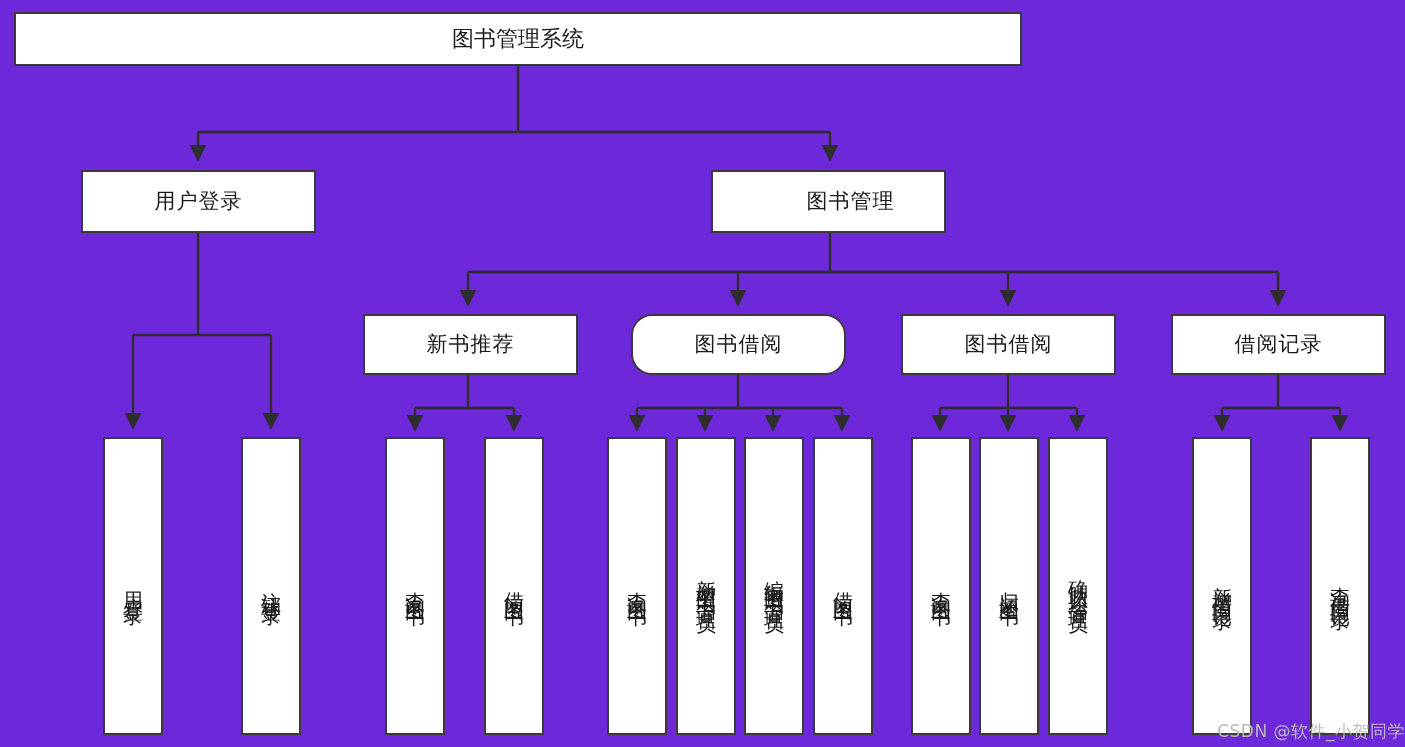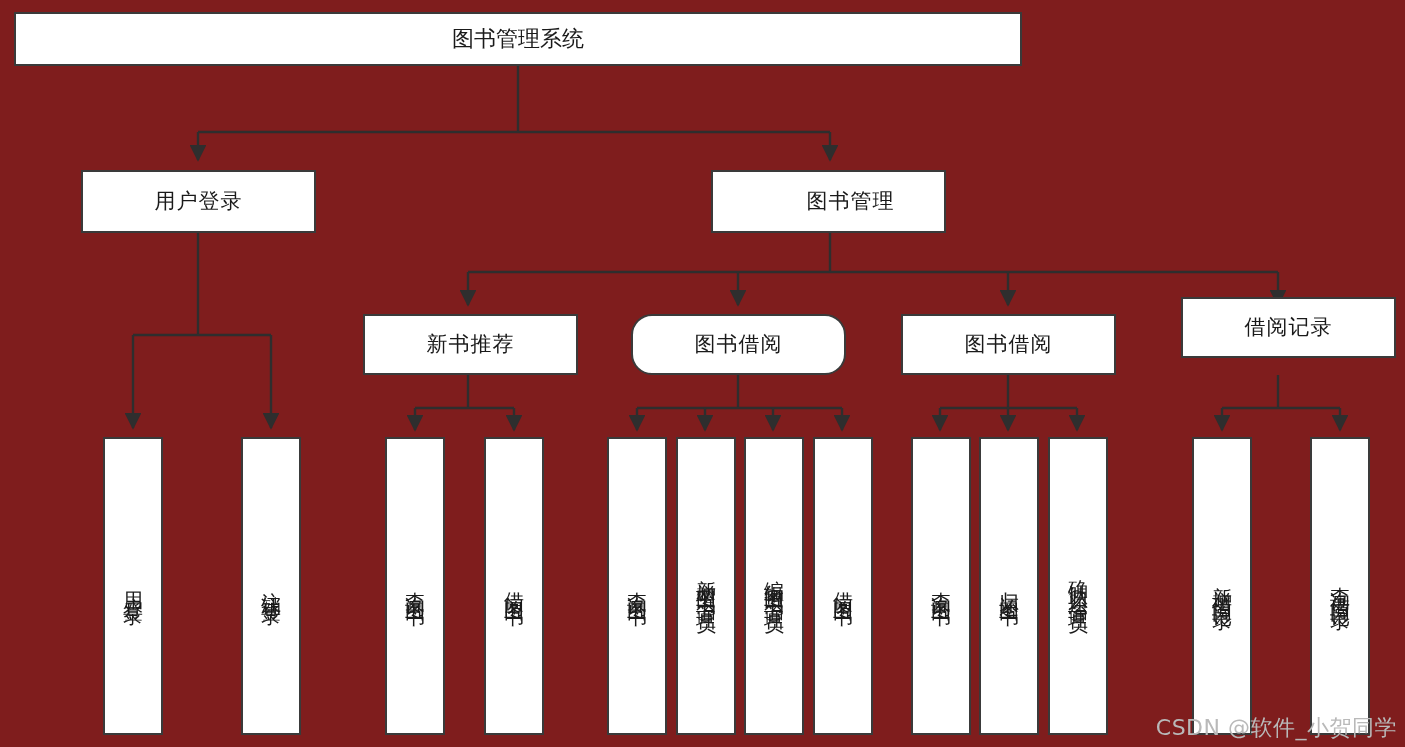--- a/index.html
+++ b/index.html
@@ -7,21 +7,21 @@
     padding: 0;
     background: #ffffff;
   }
   body {
     font-family: "DejaVu Sans", "Liberation Sans", sans-serif;
   }
   #canvas {
     position: relative;
     width: 1405px;
     height: 747px;
-    background: #7f1d1d;
+    background: #6d28d9;
     overflow: hidden;
   }
   svg#wires {
     position: absolute;
     left: 0;
     top: 0;
     width: 1405px;
     height: 747px;
     pointer-events: none;
   }
@@ -51,23 +51,23 @@
   .vtext {
     writing-mode: vertical-rl;
     text-orientation: upright;
     letter-spacing: 5px;
     line-height: 1.05;
     white-space: nowrap;
     text-align: center;
   }
   .watermark {
     position: absolute;
-    right: 8px;
+    right: 0;
     bottom: 4px;
-    font-size: 22px;
+    font-size: 17px;
     color: #b9b9b9;
     letter-spacing: 0.5px;
     white-space: nowrap;
     margin-top: 24px;
   }
 </style>
 </head>
 <body>
 
 <div id="canvas">
@@ -135,21 +135,21 @@
 
   <div class="node h" style="left:363px; top:314px; width:215px; height:61px;text-align:center;">
     <span>新书推荐</span>
   </div>
   <div class="node h" style="left:631px; top:314px; width:215px; height:61px;border-radius:21px;">
     <span>图书借阅</span>
   </div>
   <div class="node h" style="left:901px; top:314px; width:215px; height:61px;">
     <span>图书借阅</span>
   </div>
-  <div class="node h" style="left:1171px; top:297px; width:215px; height:61px;margin-left:10px;">
+  <div class="node h" style="left:1171px; top:314px; width:215px; height:61px;">
     <span>借阅记录</span>
   </div>
 
   <div class="node leaf" style="left:103px; top:437px; width:60px; height:298px;">
     <span class="vtext">用户登录</span>
   </div>
   <div class="node leaf" style="left:241px; top:437px; width:60px; height:298px;">
     <span class="vtext">注销登录</span>
   </div>
 

